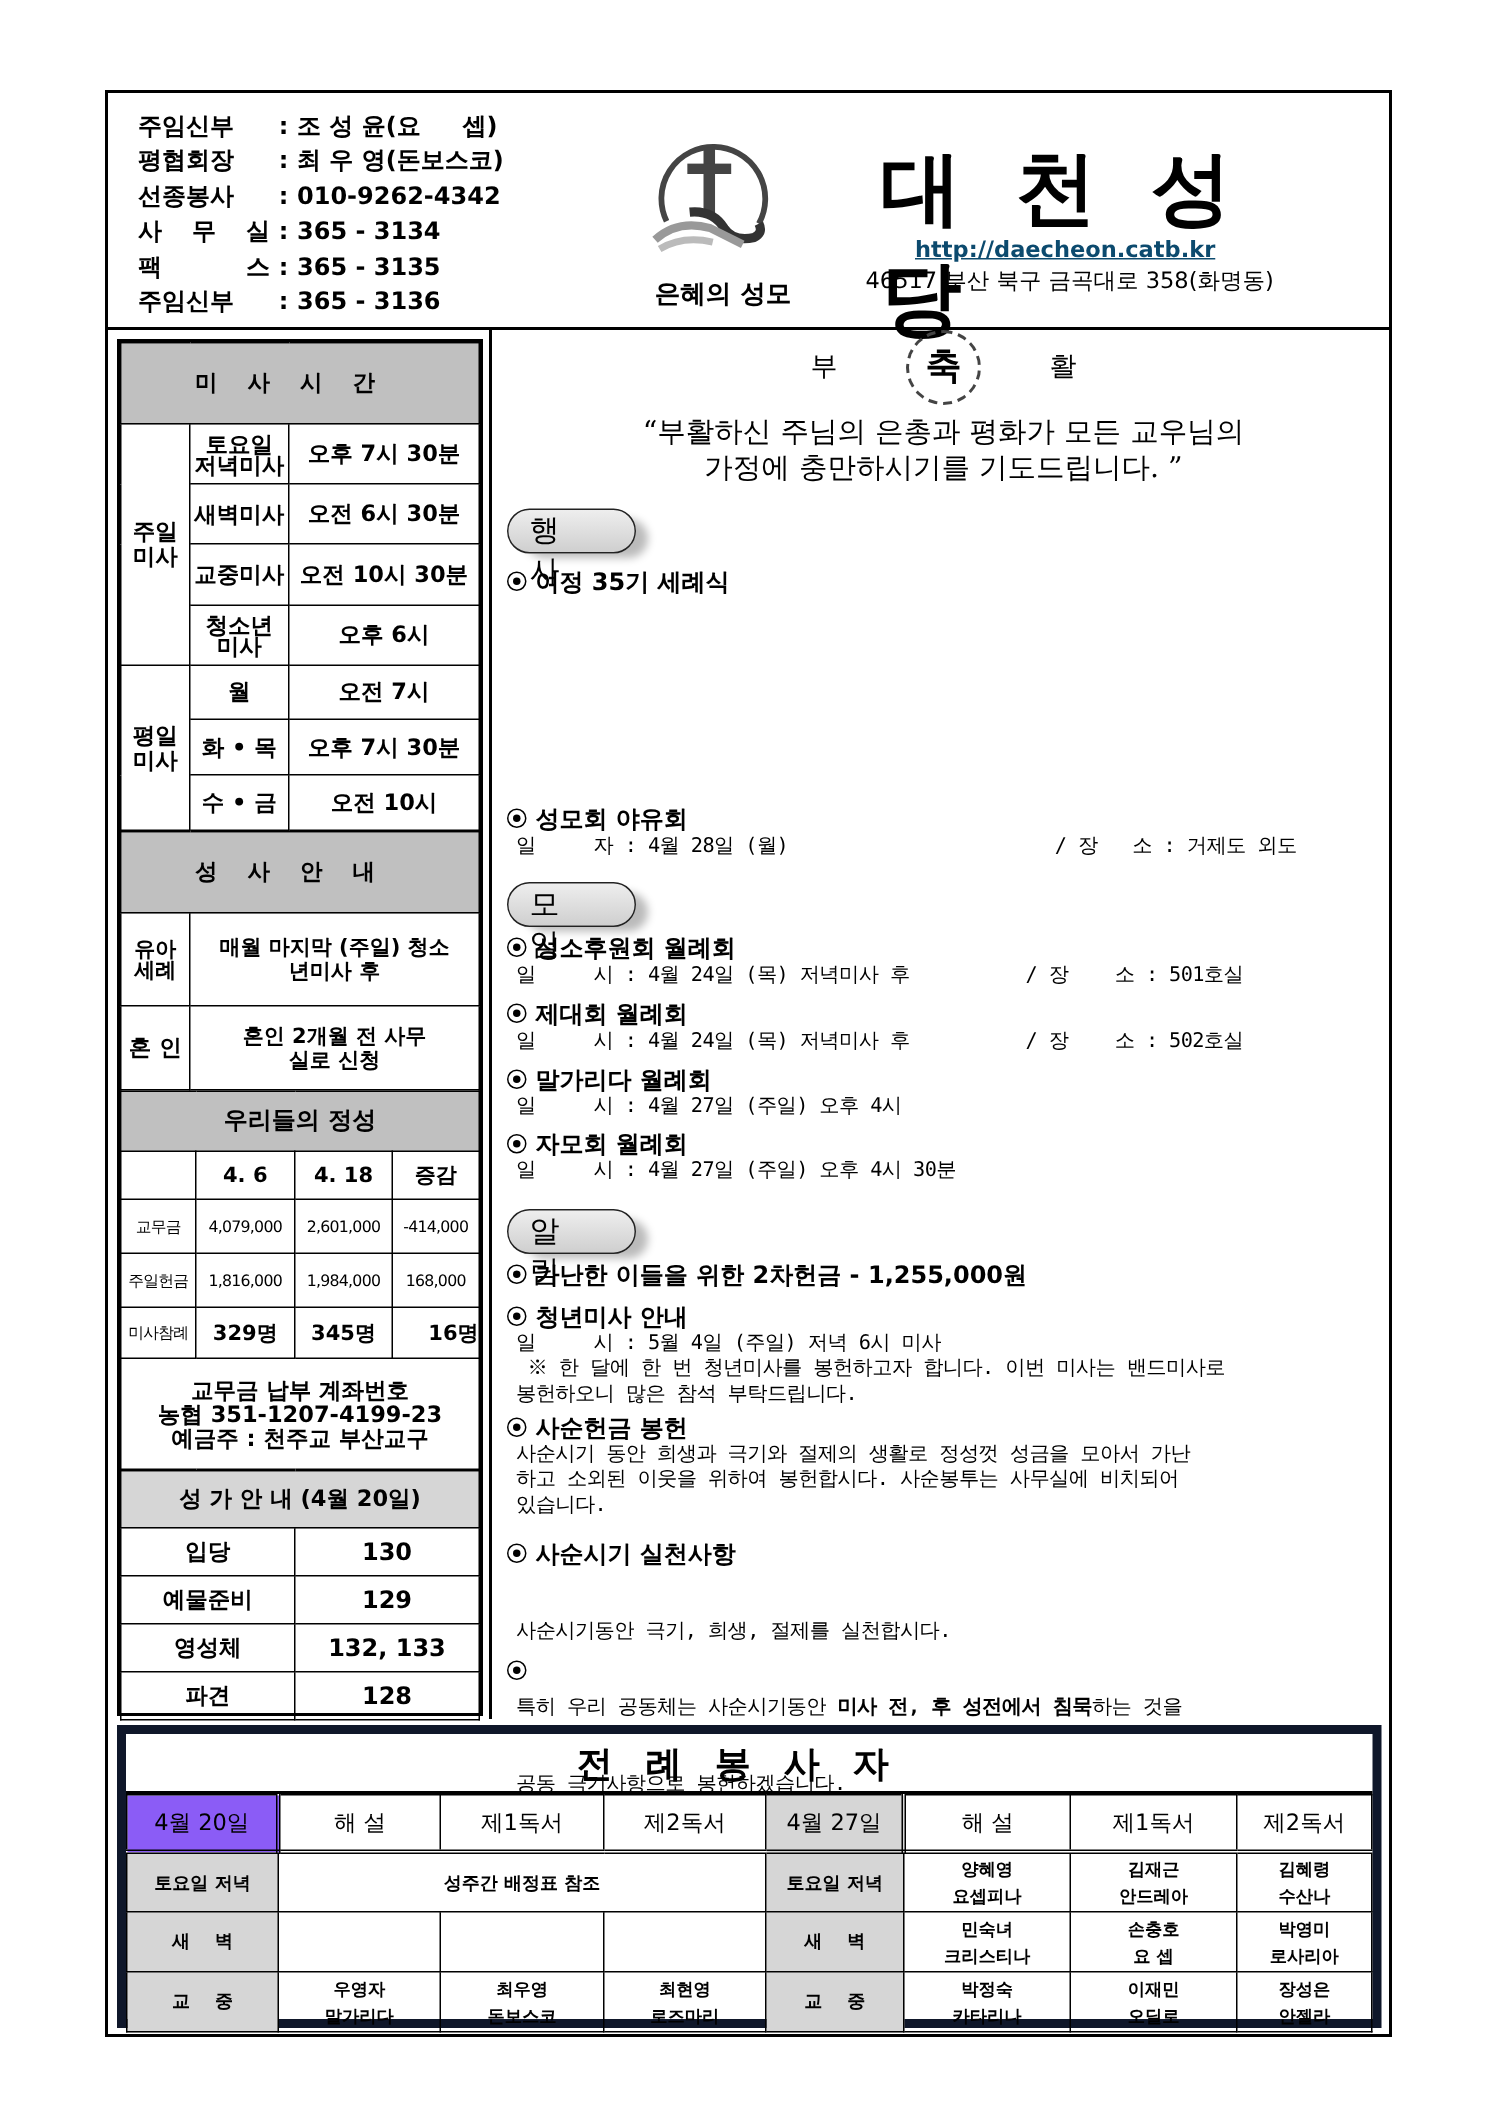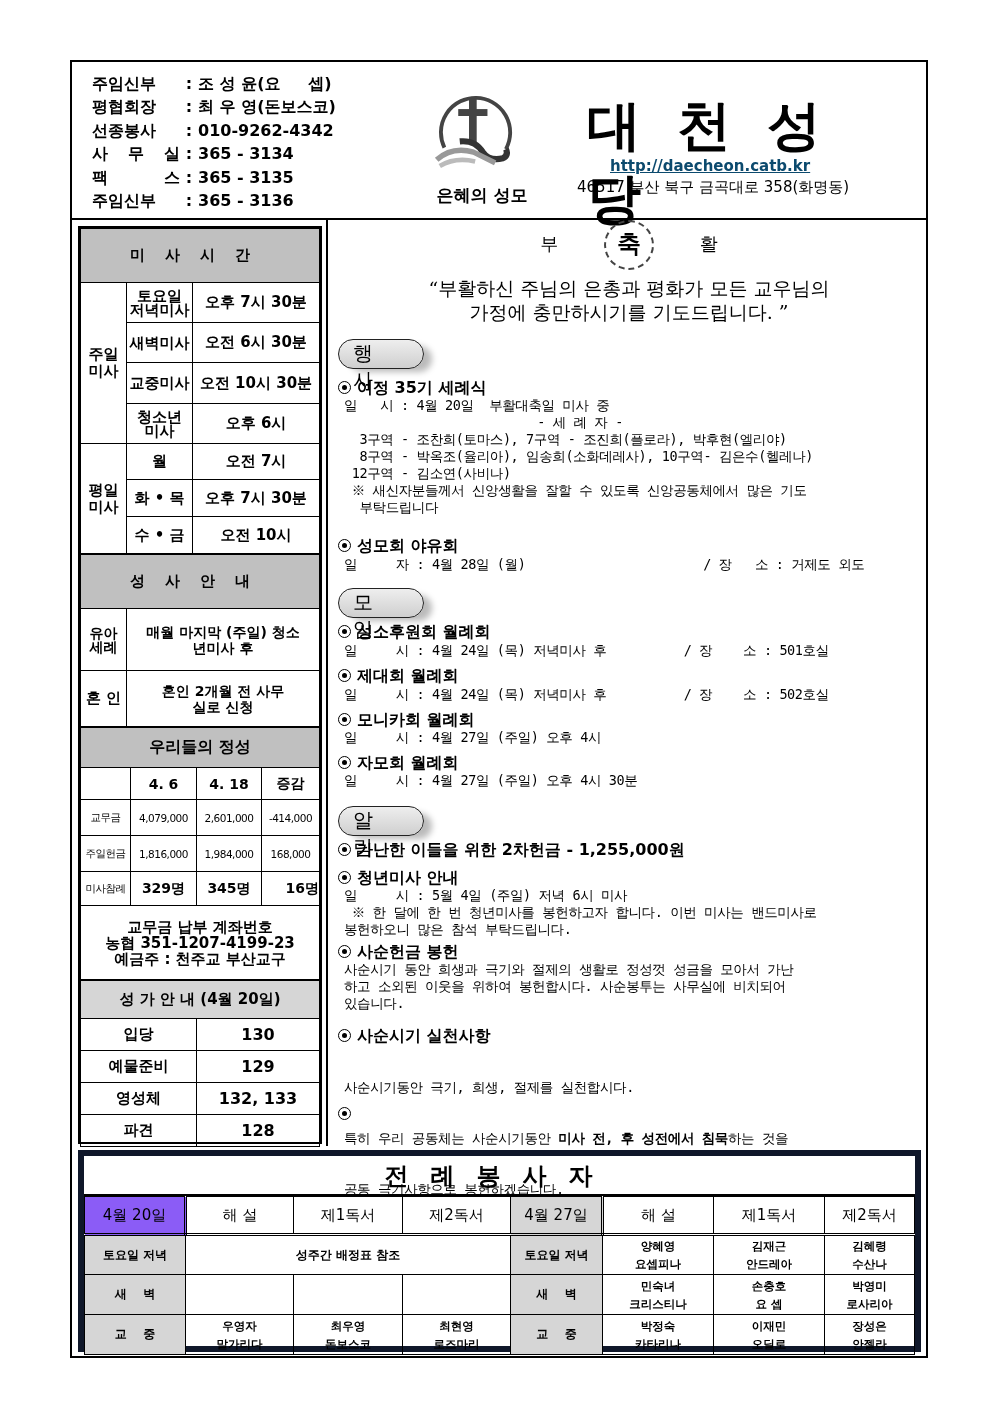--- a/index.html
+++ b/index.html
@@ -244,37 +244,30 @@
       <span class="badge-chuk">축</span>
       <span>활</span>
     </div>
     <div class="greet">
       <div>“부활하신 주님의 은총과 평화가 모든 교우님의</div>
       <div>가정에 충만하시기를 기도드립니다. ”</div>
     </div>
 
     <div class="pill" style="left:4px;top:121px">행사</div>
     <div class="item-t" style="left:4px;top:160px"><span class="bullet"></span><span>여정 35기 세례식</span></div>
-    <div class="body" style="left:10px;top:179px">일   시 : 4월 20일  부활대축일 미사 중
-                         - 세 례 자 -
-  3구역 - 조찬희(토마스), 7구역 - 조진희(플로라), 박후현(엘리야)
-  8구역 - 박옥조(율리아), 임송희(소화데레사), 10구역- 김은수(헬레나)
- 12구역 - 김소연(사비나)
- ※ 새신자분들께서 신앙생활을 잘할 수 있도록 신앙공동체에서 많은 기도
-  부탁드립니다</div>
 
     <div class="item-t" style="left:4px;top:318px"><span class="bullet"></span><span>성모회 야유회</span></div>
     <div class="body" style="left:10px;top:338px">일     자 : 4월 28일 (월)                       / 장   소 : 거제도 외도</div>
 
     <div class="pill" style="left:4px;top:370px">모임</div>
     <div class="item-t" style="left:4px;top:404px"><span class="bullet"></span><span>성소후원회 월례회</span></div>
     <div class="body" style="left:10px;top:424px">일     시 : 4월 24일 (목) 저녁미사 후          / 장    소 : 501호실</div>
     <div class="item-t" style="left:4px;top:448px"><span class="bullet"></span><span>제대회 월례회</span></div>
     <div class="body" style="left:10px;top:468px">일     시 : 4월 24일 (목) 저녁미사 후          / 장    소 : 502호실</div>
-    <div class="item-t" style="left:4px;top:492px"><span class="bullet"></span><span>모니카회 월례회</span></div>
+    <div class="item-t" style="left:4px;top:492px"><span class="bullet"></span><span>말가리다 월례회</span></div>
     <div class="body" style="left:10px;top:511px">일     시 : 4월 27일 (주일) 오후 4시</div>
     <div class="item-t" style="left:4px;top:535px"><span class="bullet"></span><span>자모회 월례회</span></div>
     <div class="body" style="left:10px;top:554px">일     시 : 4월 27일 (주일) 오후 4시 30분</div>
 
     <div class="pill" style="left:4px;top:588px">알림</div>
     <div class="item-t" style="left:4px;top:622px"><span class="bullet"></span><span>가난한 이들을 위한 2차헌금 - 1,255,000원</span></div>
 
     <div class="item-t" style="left:4px;top:650px"><span class="bullet"></span><span>청년미사 안내</span></div>
     <div class="body" style="left:10px;top:669px">일     시 : 5월 4일 (주일) 저녁 6시 미사
  ※ 한 달에 한 번 청년미사를 봉헌하고자 합니다. 이번 미사는 밴드미사로

